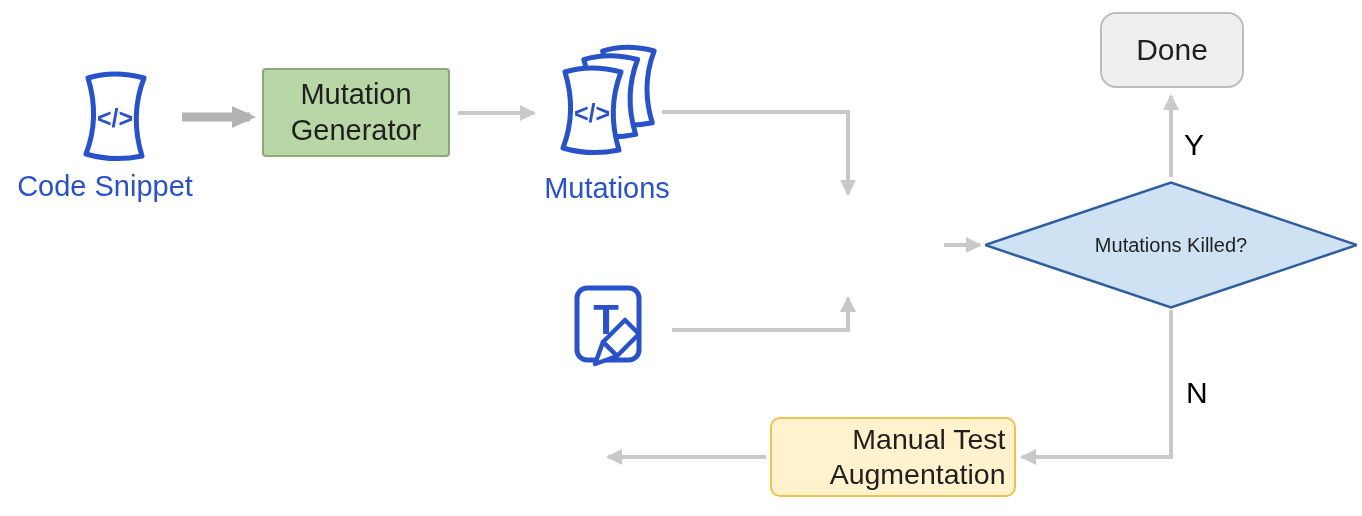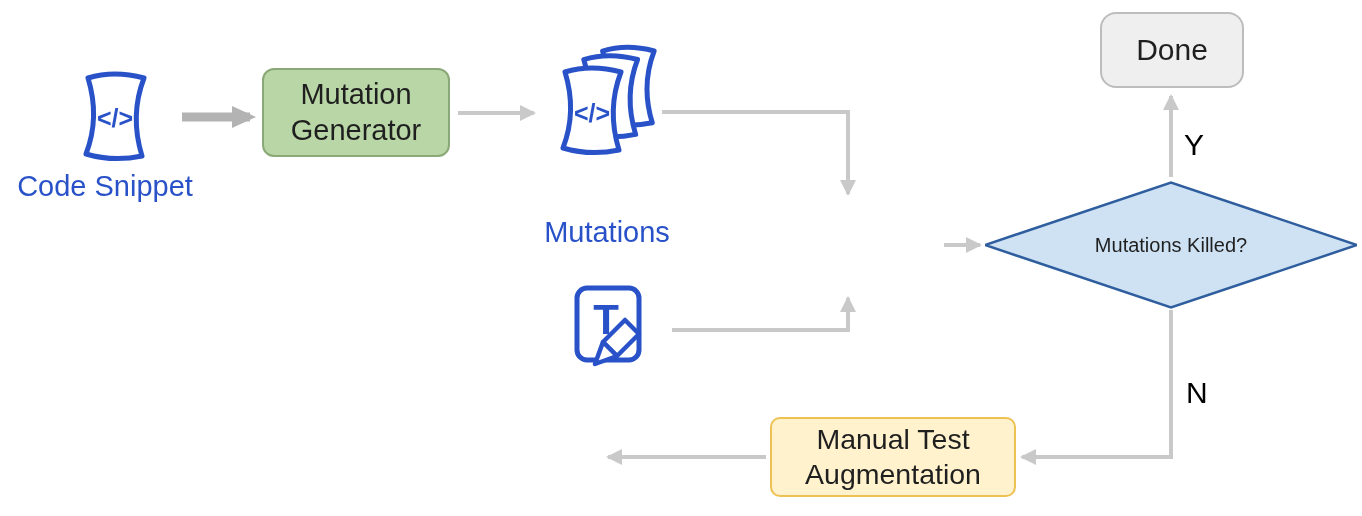--- a/index.html
+++ b/index.html
@@ -29,21 +29,21 @@
     text-align: center;
     font-size: 29px;
     line-height: 1.24;
     color: #1f1f1f;
   }
   .node span { display: block; }
 
   .process {
     background: var(--process_fill, #b9d7a6);
     border: 2.5px solid var(--process_border, #8aa878);
-    border-radius: 12px;
+    border-radius: 4px;
   }
   .terminal {
     background: var(--terminal_fill, #efefef);
     border: 2.5px solid var(--terminal_border, #bdbdbd);
     border-radius: 16px;
     font-size: 30px;
   }
   .manual {
     background: var(--manual_fill, #fff2cc);
     border: 2.5px solid var(--manual_border, #edc252);
@@ -149,21 +149,21 @@
       </g>
       <g transform="translate(20,6) scale(0.96)">
         <path class="blue-stroke" vector-effect="non-scaling-stroke" d="M30,12 Q56,4 86,12 C76,38 76,64 84,90 Q55,96 28,88 C38,62 38,38 30,12 Z"></path>
       </g>
       <g transform="translate(0,18)">
         <path class="blue-stroke" vector-effect="non-scaling-stroke" d="M30,12 Q56,4 86,12 C76,38 76,64 84,90 Q55,96 28,88 C38,62 38,38 30,12 Z"></path>
         <text class="blue-text" x="57" y="62" font-size="25" text-anchor="middle">&lt;/&gt;</text>
       </g>
     </svg>
   </div>
-  <div class="icon-label" style="left:512px; top:172px; width:190px;margin-top:44px;">Mutations</div>
+  <div class="icon-label" style="left:512px; top:172px; width:190px;">Mutations</div>
 
 
   <div class="icon" style="left:565px; top:282px;">
     <svg width="100" height="95" viewBox="0 0 100 95">
       <rect class="blue-stroke" x="12" y="6" width="62" height="72" rx="10"></rect>
       <text class="blue-text" x="41" y="52" font-size="42" text-anchor="middle">T</text>
       <polygon class="blue-stroke-thin" points="60,38 74,52 52,74 38,60"></polygon>
       <polygon class="blue-stroke-thin" points="38,60 52,74 30,82"></polygon>
     </svg>
   </div>
@@ -175,19 +175,19 @@
     <div class="diamond-text">
       <span style="max-width:215px;">Mutations Killed?</span>
     </div>
   </div>
 
   <div class="node terminal" style="left:1100px; top:12px; width:144px; height:76px;">
     <span>Done</span>
   </div>
 
   <div class="node manual" style="left:770px; top:417px; width:246px; height:80px;">
-    <span style="max-width:225px;">Manual Test Augmentation</span>
+    <span style="max-width:225px;text-align:right;">Manual Test Augmentation</span>
   </div>
 
   <div class="edge-label" style="left:1184px; top:128px;">Y</div>
   <div class="edge-label" style="left:1186px; top:376px;">N</div>
 
 </div>
 
 </body></html>

